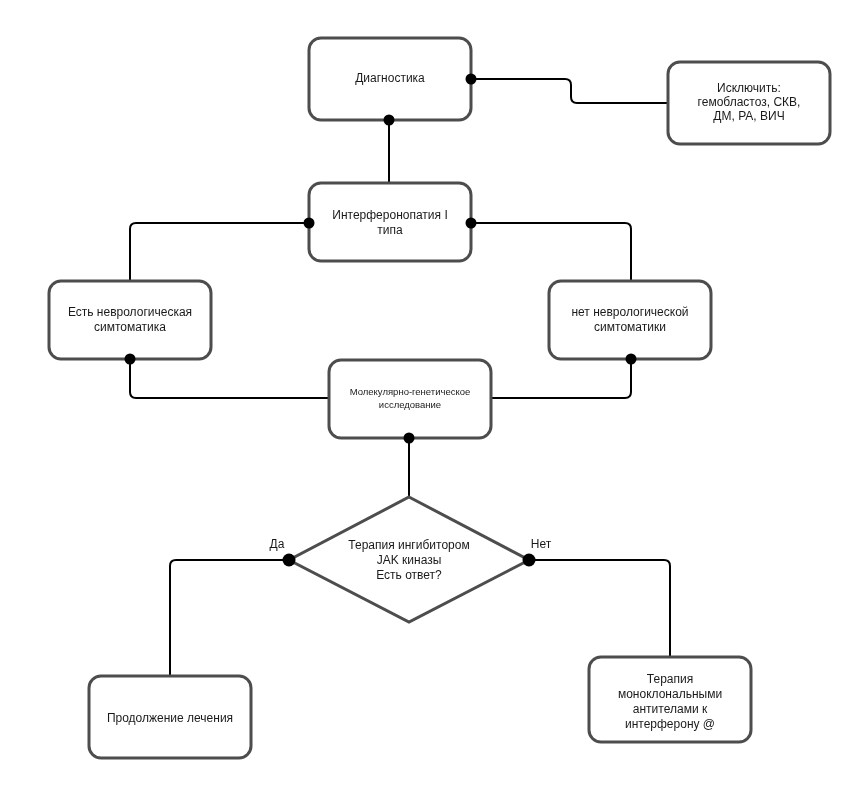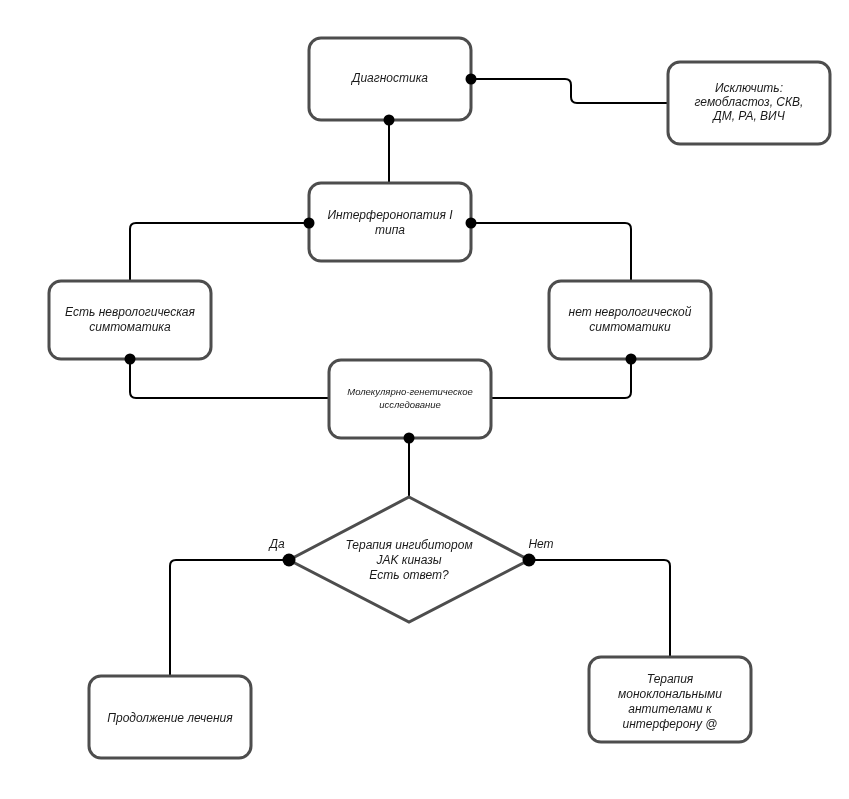--- a/index.html
+++ b/index.html
@@ -10,21 +10,20 @@
   body {
     width: 849px;
     height: 799px;
     font-family: "Liberation Sans", sans-serif;
     overflow: hidden;
   }
   #diagram-root {
     position: relative;
     width: 849px;
     height: 799px;
-    font-style: italic;
   }
   svg.flowchart {
     display: block;
     width: 849px;
     height: 799px;
   }
   .node-shape {
     fill: #ffffff;
     stroke: #4d4d4d;
     stroke-width: 3;

